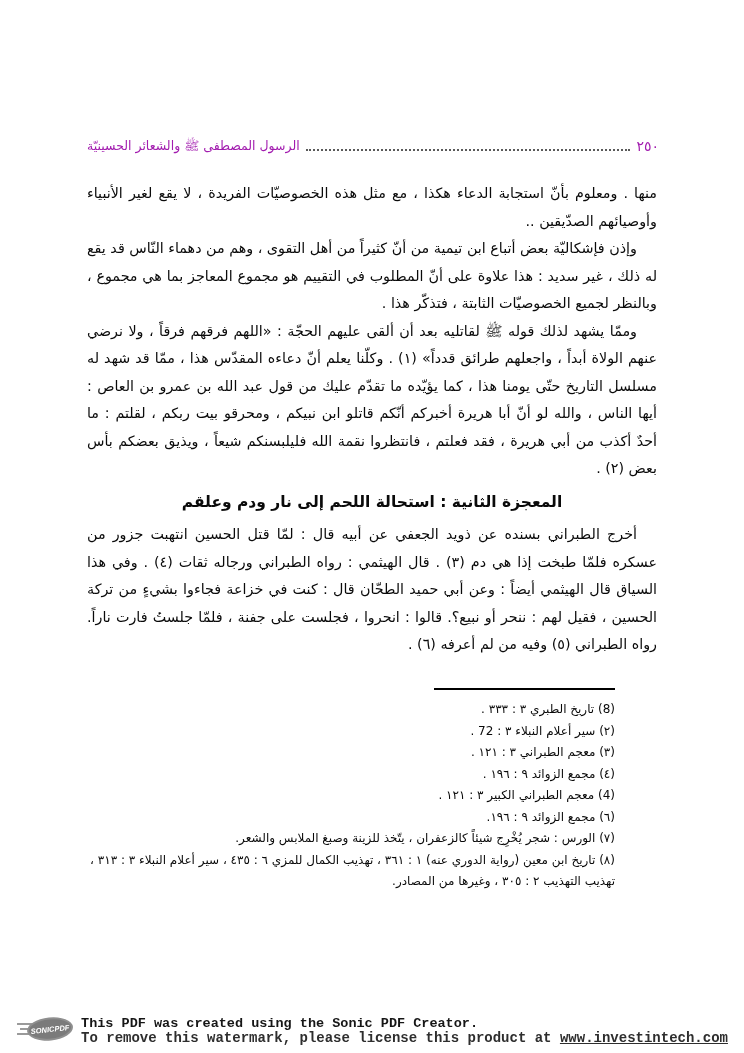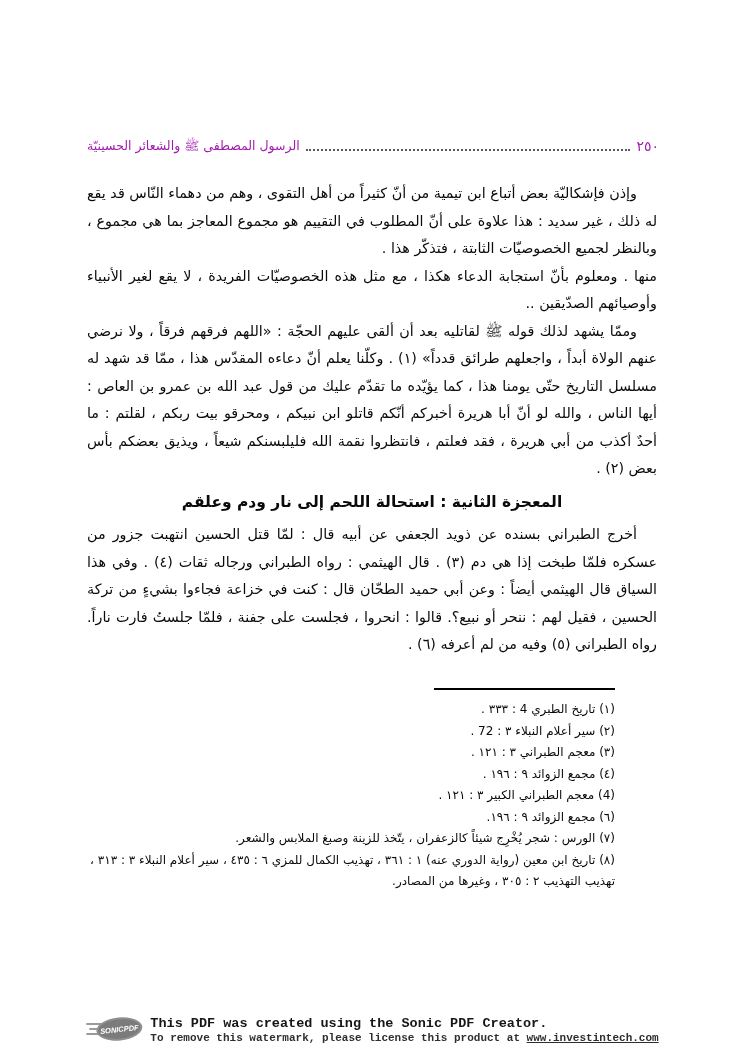--- a/index.html
+++ b/index.html
@@ -54,46 +54,46 @@
   
   .watermark {
     position:absolute; bottom:7px; left:50%; transform:translateX(-50%);
     display:flex; align-items:center; gap:7px;
     filter:grayscale(1);
     white-space:nowrap;
   }
   .wm-logo { display:block; }
   .wm-text { font-family:Liberation Mono, monospace; text-align:left; }
   .wm-line1 { font-weight:bold; font-size:13.5px; color:#161616; line-height:16px; }
-  .wm-line2 { font-weight:bold; font-size:11px; color:#2e2e2e; line-height:12px; }
+  .wm-line2 { font-weight:bold; font-size:14px; color:#2e2e2e; line-height:12px; }
   .wm-line2 a { color:#2e2e2e; text-decoration:underline; cursor:pointer; }
 </style>
 </head>
 <body>
 
 <div class="page">
 
   <div class="header">
     <span class="header-title">الرسول المصطفى ﷺ والشعائر الحسينيّة</span>
     <span class="leader"></span>
     <span class="page-num">٢٥٠</span>
   </div>
 
   <div class="body">
+    <p class="para noindent">منها . ومعلوم بأنّ استجابة الدعاء هكذا ، مع مثل هذه الخصوصيّات الفريدة ، لا يقع لغير الأنبياء وأوصيائهم الصدّيقين ..</p>
     <p class="para">وإذن فإشكاليّة بعض أتباع ابن تيمية من أنّ كثيراً من أهل التقوى ، وهم من دهماء النّاس قد يقع له ذلك ، غير سديد : هذا علاوة على أنّ المطلوب في التقييم هو مجموع المعاجز بما هي مجموع ، وبالنظر لجميع الخصوصيّات الثابتة ، فتذكّر هذا .</p>
-    <p class="para noindent">منها . ومعلوم بأنّ استجابة الدعاء هكذا ، مع مثل هذه الخصوصيّات الفريدة ، لا يقع لغير الأنبياء وأوصيائهم الصدّيقين ..</p>
     <p class="para">وممّا يشهد لذلك قوله ﷺ لقاتليه بعد أن ألقى عليهم الحجّة : «اللهم فرقهم فرقاً ، ولا نرضي عنهم الولاة أبداً ، واجعلهم طرائق قدداً» (١) . وكلّنا يعلم أنّ دعاءه المقدّس هذا ، ممّا قد شهد له مسلسل التاريخ حتّى يومنا هذا ، كما يؤيّده ما تقدّم عليك من قول عبد الله بن عمرو بن العاص : أيها الناس ، والله لو أنّ أبا هريرة أخبركم أنّكم قاتلو ابن نبيكم ، ومحرقو بيت ربكم ، لقلتم : ما أحدٌ أكذب من أبي هريرة ، فقد فعلتم ، فانتظروا نقمة الله فليلبسنكم شيعاً ، ويذيق بعضكم بأس بعض (٢) .</p>
     <h2 class="heading">المعجزة الثانية : استحالة اللحم إلى نار ودم وعلقم</h2>
     <p class="para">أخرج الطبراني بسنده عن ذويد الجعفي عن أبيه قال : لمّا قتل الحسين انتهبت جزور من عسكره فلمّا طبخت إذا هي دم (٣) . قال الهيثمي : رواه الطبراني ورجاله ثقات (٤) . وفي هذا السياق قال الهيثمي أيضاً : وعن أبي حميد الطحّان قال : كنت في خزاعة فجاءوا بشيءٍ من تركة الحسين ، فقيل لهم : ننحر أو نبيع؟. قالوا : انحروا ، فجلست على جفنة ، فلمّا جلستُ فارت ناراً. رواه الطبراني (٥) وفيه من لم أعرفه (٦) .</p>
   </div>
 
   <div class="footnotes">
     <div class="fn-sep"></div>
     <div class="fn-list">
-      <p class="fn">(١) تاريخ الطبري 4 : ٣٣٣ .</p>
+      <p class="fn">(8) تاريخ الطبري ٣ : ٣٣٣ .</p>
       <p class="fn">(٢) سير أعلام النبلاء ٣ : 72 .</p>
       <p class="fn">(٣) معجم الطبراني ٣ : ١٢١ .</p>
       <p class="fn">(٤) مجمع الزوائد ٩ : ١٩٦ .</p>
       <p class="fn">(4) معجم الطبراني الكبير ٣ : ١٢١ .</p>
       <p class="fn">(٦) مجمع الزوائد ٩ : ١٩٦.</p>
       <p class="fn">(٧) الورس : شجر يُخْرِج شيئاً كالزعفران ، يتّخذ للزينة وصبغ الملابس والشعر.</p>
       <p class="fn">(٨) تاريخ ابن معين (رواية الدوري عنه) ١ : ٣٦١ ، تهذيب الكمال للمزي ٦ : ٤٣٥ ، سير أعلام النبلاء ٣ : ٣١٣ ، تهذيب التهذيب ٢ : ٣٠٥ ، وغيرها من المصادر.</p>
     </div>
   </div>
 

